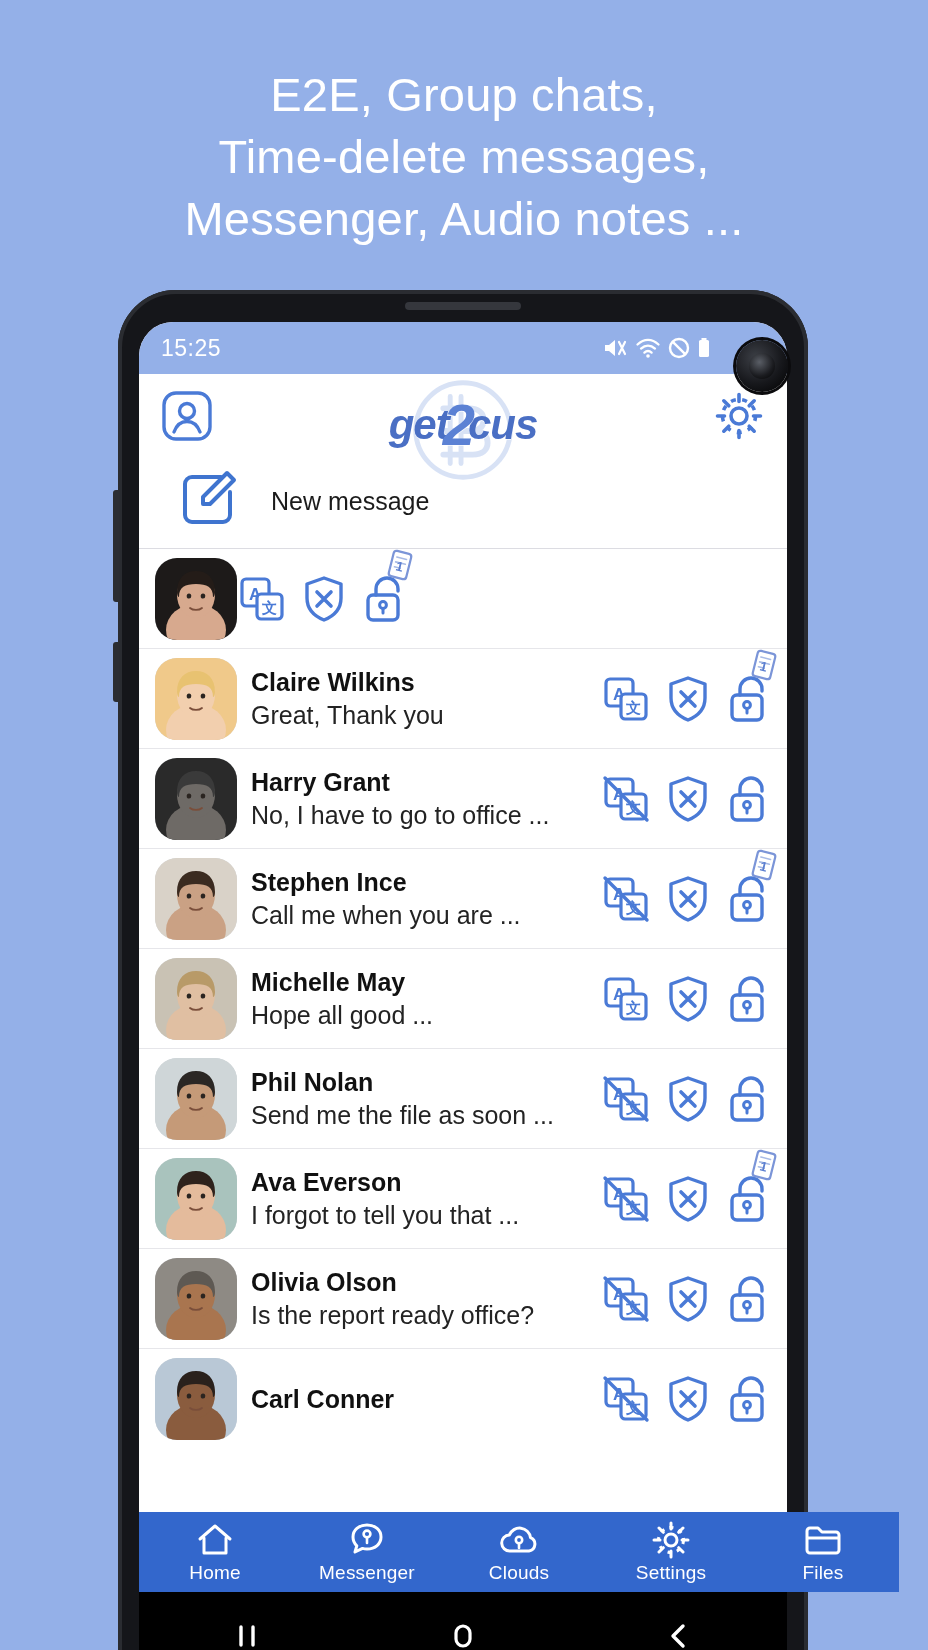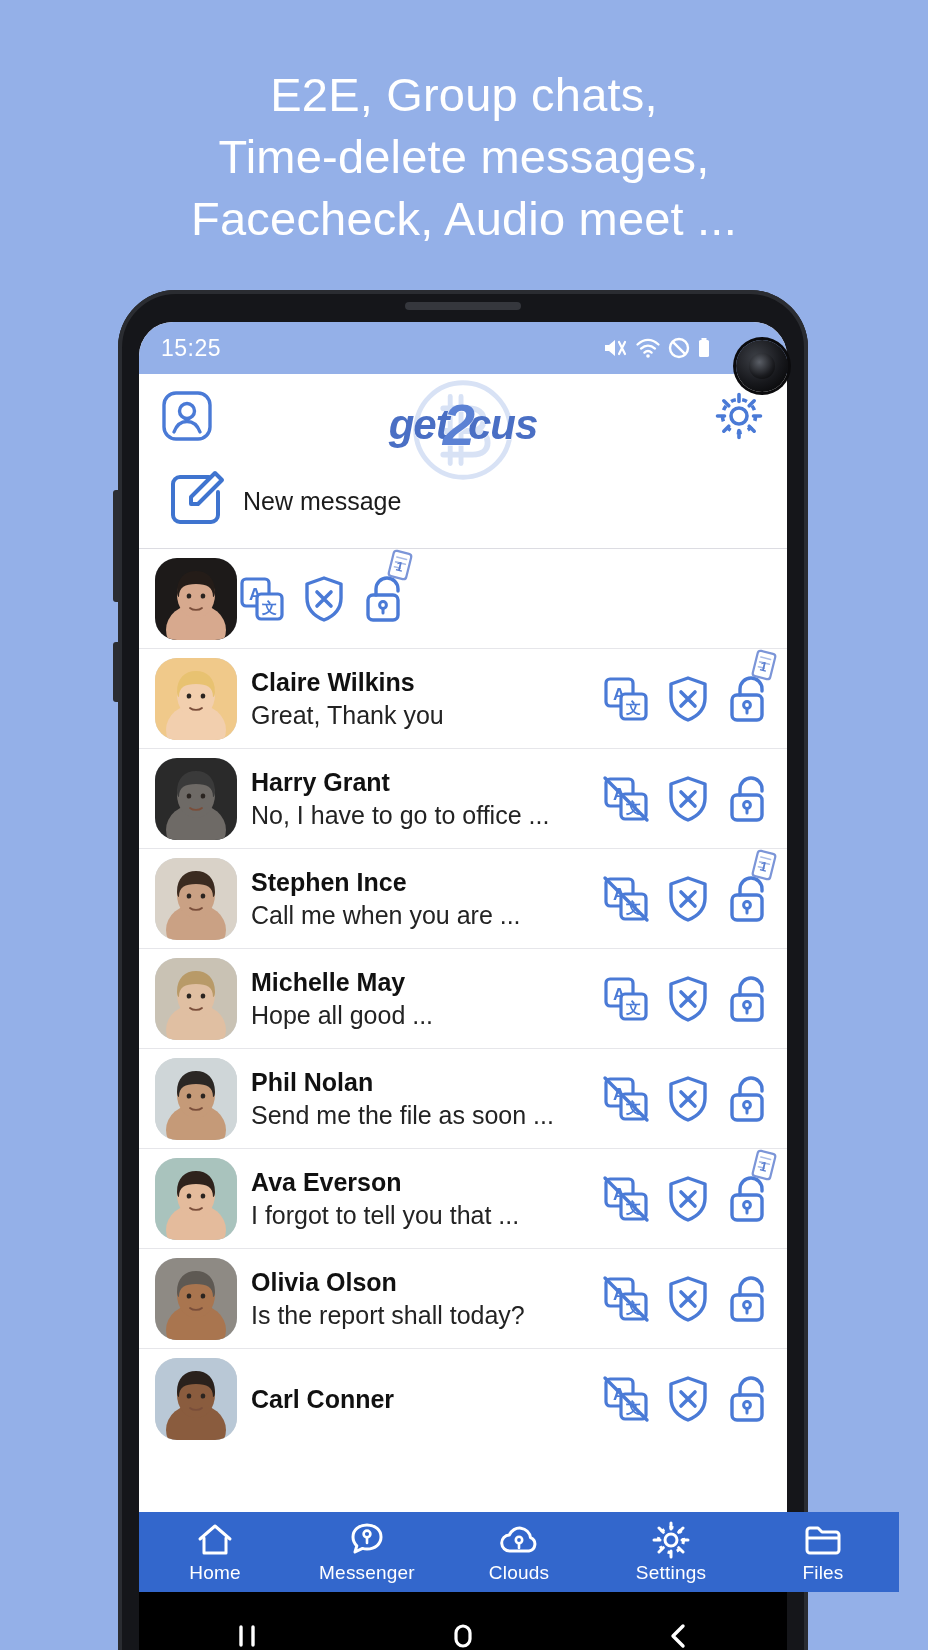--- a/index.html
+++ b/index.html
@@ -127,23 +127,24 @@
     color: #5b81d4;
     font-size: 58px;
     position: relative;
     top: 6px;
     margin: 0 -6px;
   }
 
   
   .new-msg {
     display: flex; align-items: center;
-    gap: 16px;
+    gap: 32px;
     padding: 6px 22px 14px 26px;
     background: #fff;
+    margin-left: 12px;
   }
   .new-msg-label { font-size: 25px; color: #1b1b1b; }
 
   
   .chat-list { background: #fff; }
   .chat-row {
     display: flex; align-items: center;
     height: 100px;
     border-top: 1px solid #e6e6ea;
     padding: 0 0 0 16px;
@@ -219,21 +220,21 @@
     z-index: 5;
   }
   .sysbar svg { display: block; }
 </style>
 </head>
 <body>
 
 <div class="promo">
   <div>E2E, Group chats,</div>
   <div>Time-delete messages,</div>
-  <div>Facecheck, Audio meet ...</div>
+  <div>Messenger, Audio notes ...</div>
 </div>
 
 <div class="phone">
   <div class="phone-outer-edge"></div>
   <div class="speaker"></div>
   <div class="btn-vol a"></div>
   <div class="btn-vol b"></div>
 
   <div class="screen">
 
@@ -629,21 +630,21 @@
     <ellipse cx="41" cy="72" rx="30" ry="26" fill="#a9754f"></ellipse>
     <ellipse cx="41" cy="37" rx="19" ry="23" fill="#a9754f"></ellipse>
     <path d="M22 34c0-14 8-21 19-21s19 7 19 21c0 3-1 5-2 5 0-10-6-13-17-13s-17 3-17 13c-1 0-2-2-2-5z" fill="#5e5953"></path>
     <ellipse cx="34" cy="38" rx="2.3" ry="2.6" fill="#2a2420"></ellipse>
     <ellipse cx="48" cy="38" rx="2.3" ry="2.6" fill="#2a2420"></ellipse>
     <path d="M35 50c3 2.6 9 2.6 12 0" stroke="#7a4e3a" stroke-width="1.8" fill="none" stroke-linecap="round"></path>
   </svg>
           </div>
      <div class="chat-text">
        <div class="chat-name">Olivia Olson</div>
-       <div class="chat-preview">Is the report shall today?</div>
+       <div class="chat-preview">Is the report ready office?</div>
      </div>
      <div class="chat-icons">
        <span>
               <svg class="ico" viewBox="0 0 50 50" fill="none">
   <rect x="5" y="5" width="27" height="27" rx="4" stroke="#4a7ad6" stroke-width="3.2"></rect>
   <text x="12" y="26" font-family="Liberation Sans, sans-serif" font-size="17" font-weight="700" fill="#4a7ad6">A</text>
   <rect x="20" y="20" width="25" height="25" rx="4" stroke="#4a7ad6" stroke-width="3.2" fill="#fff"></rect>
   <text x="25" y="39" font-family="Liberation Sans, sans-serif" font-size="15" font-weight="700" fill="#4a7ad6">文</text>
   <path d="M4 4l42 42" stroke="#4a7ad6" stroke-width="3.4" stroke-linecap="round"></path>
 </svg>

